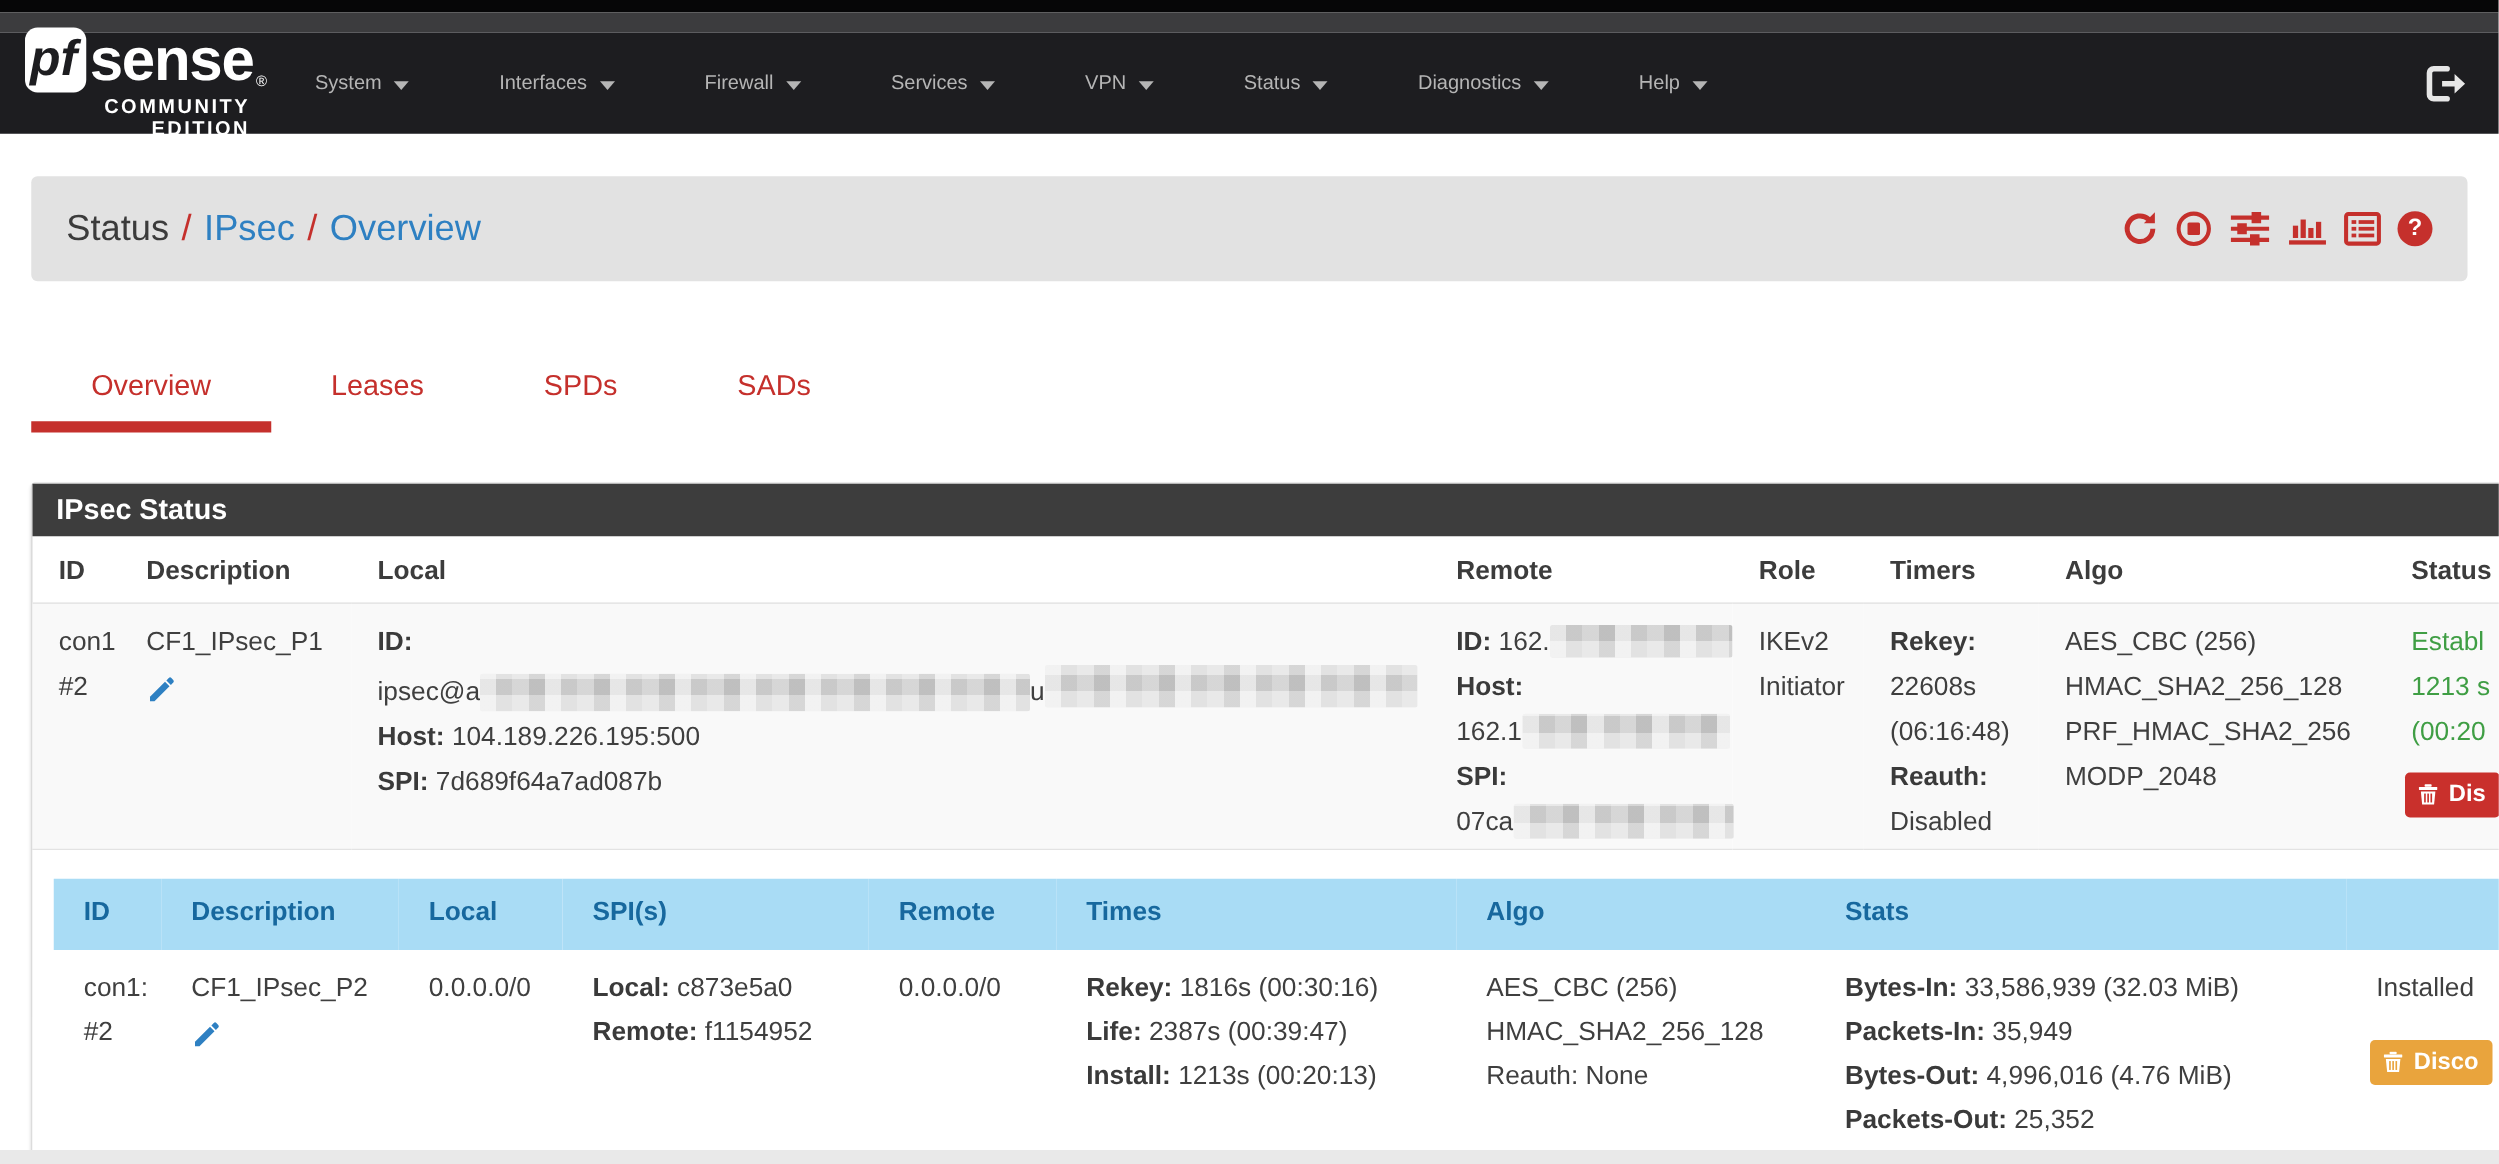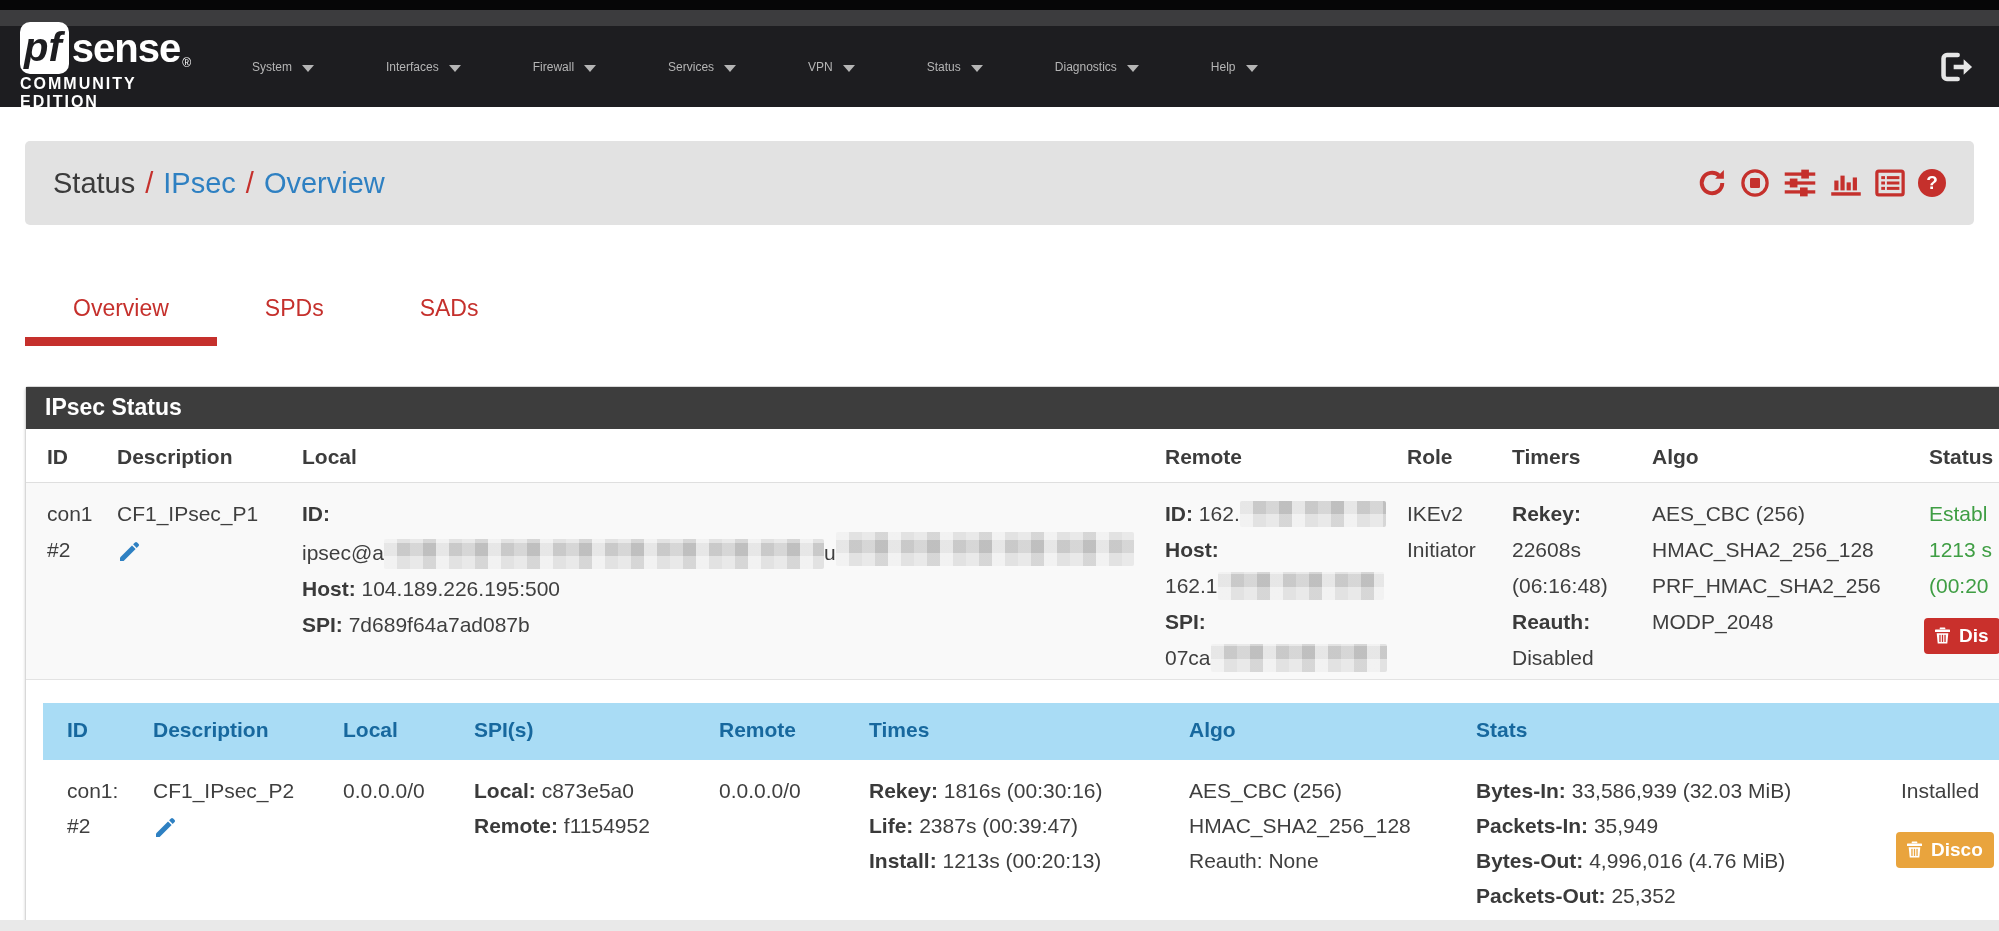--- a/index.html
+++ b/index.html
@@ -3,32 +3,32 @@
 <meta charset="utf-8">
 <style>
   * { box-sizing: border-box; margin: 0; padding: 0; }
   html, body { width: 1999px; height: 931px; overflow: hidden; background: #ffffff;
     font-family: "Liberation Sans", "DejaVu Sans", sans-serif; }
 
   
   .strip1 { height: 10px; background: #060607; }
   .strip2 { height: 16px; background: var(--c-navbar-strip, #3c3c3e); }
   .navbar { height: 81px; background: var(--c-navbar-bg, #1d1d20); display: flex;
-    align-items: center; padding: 0 26px 0 20px; }
+    align-items: center; padding: 0 26px 0 20px; text-align: right; }
 
   .brand { width: 180px; margin-right: 16px; flex: 0 0 auto; cursor: pointer; }
   .brand-row { display: flex; align-items: center; }
   .pf-box { background: #ffffff; color: #1d1d20; font-weight: bold; font-style: italic;
     font-size: 40px; line-height: 40px; padding: 5px 7px 7px 4px; border-radius: 10px; }
-  .sense { color: #ffffff; font-weight: bold; font-size: 40px; letter-spacing: -1px; margin-left: 3px; }
+  .sense { color: #ffffff; font-weight: bold; font-size: 48px; letter-spacing: -1px; margin-left: 3px; }
   .reg { color: #ffffff; font-size: 12px; align-self: flex-end; margin: 0 0 4px 2px; }
   .edition { color: #ffffff; font-weight: bold; font-size: 16px; letter-spacing: 2px; margin-top: 1px; }
 
   .nav-menu { display: flex; align-items: center; }
-  .nav-item { color: var(--c-nav-text, #b5b5b5); font-size: 12px; padding: 0 36px;
+  .nav-item { color: var(--c-nav-text, #b5b5b5); font-size: 16px; padding: 0 36px;
     display: flex; align-items: center; cursor: pointer; white-space: nowrap; }
   .caret { width: 0; height: 0; border-left: 6px solid transparent; border-right: 6px solid transparent;
     border-top: 7px solid var(--c-nav-text, #b5b5b5); margin-left: 10px; margin-top: 3px; }
   .signout { margin-left: auto; cursor: pointer; display: flex; align-items: center; }
 
   
   .crumb-bar { margin: 34px 25px 0 25px; height: 84px; background: var(--c-breadcrumb-bg, #e2e2e2);
     border-radius: 5px; display: flex; align-items: center; padding: 0 28px; }
   .crumb { font-size: 29px; display: flex; align-items: center; }
   .crumb-section { color: var(--c-text-dark, #3b3b3b); }
@@ -202,20 +202,21 @@
       </svg>
     </span>
     <span class="cicon">
         <span class="help-circle">?</span>
       </span>
   </div>
 </div>
 
 <div class="tabs">
   <div class="tab active">Overview</div>
+  <div class="tab">Leases</div>
   <div class="tab">SPDs</div>
   <div class="tab">SADs</div>
 </div>
 
 <div class="panel">
   <div class="panel-header">IPsec Status</div>
 
   <table class="t1">
     <colgroup>
       <col style="width:70px">

